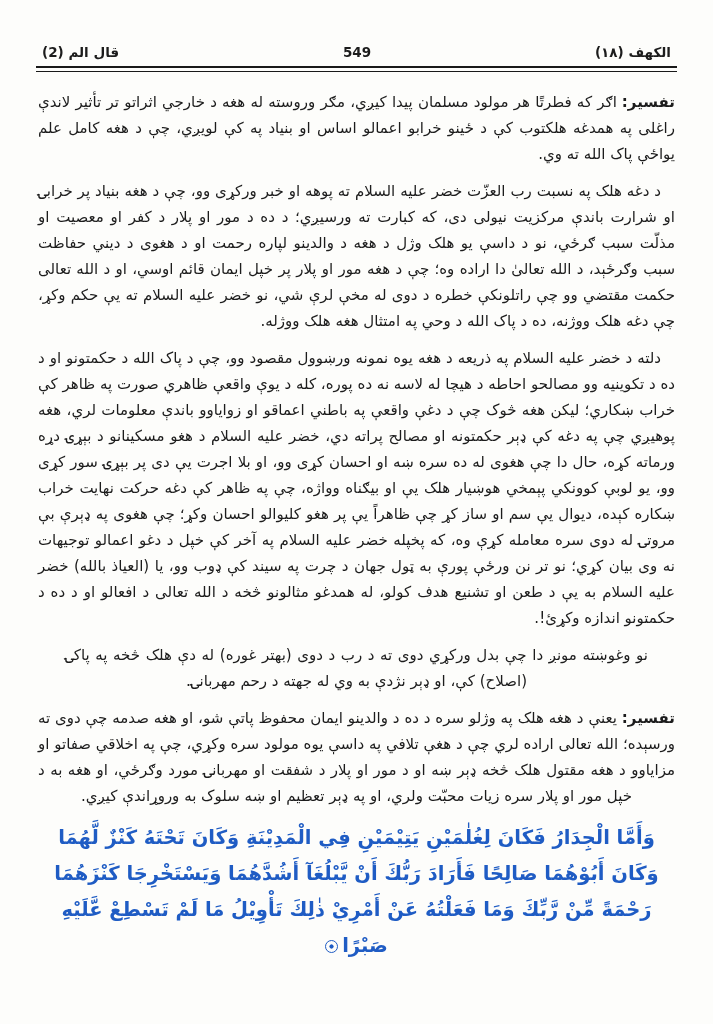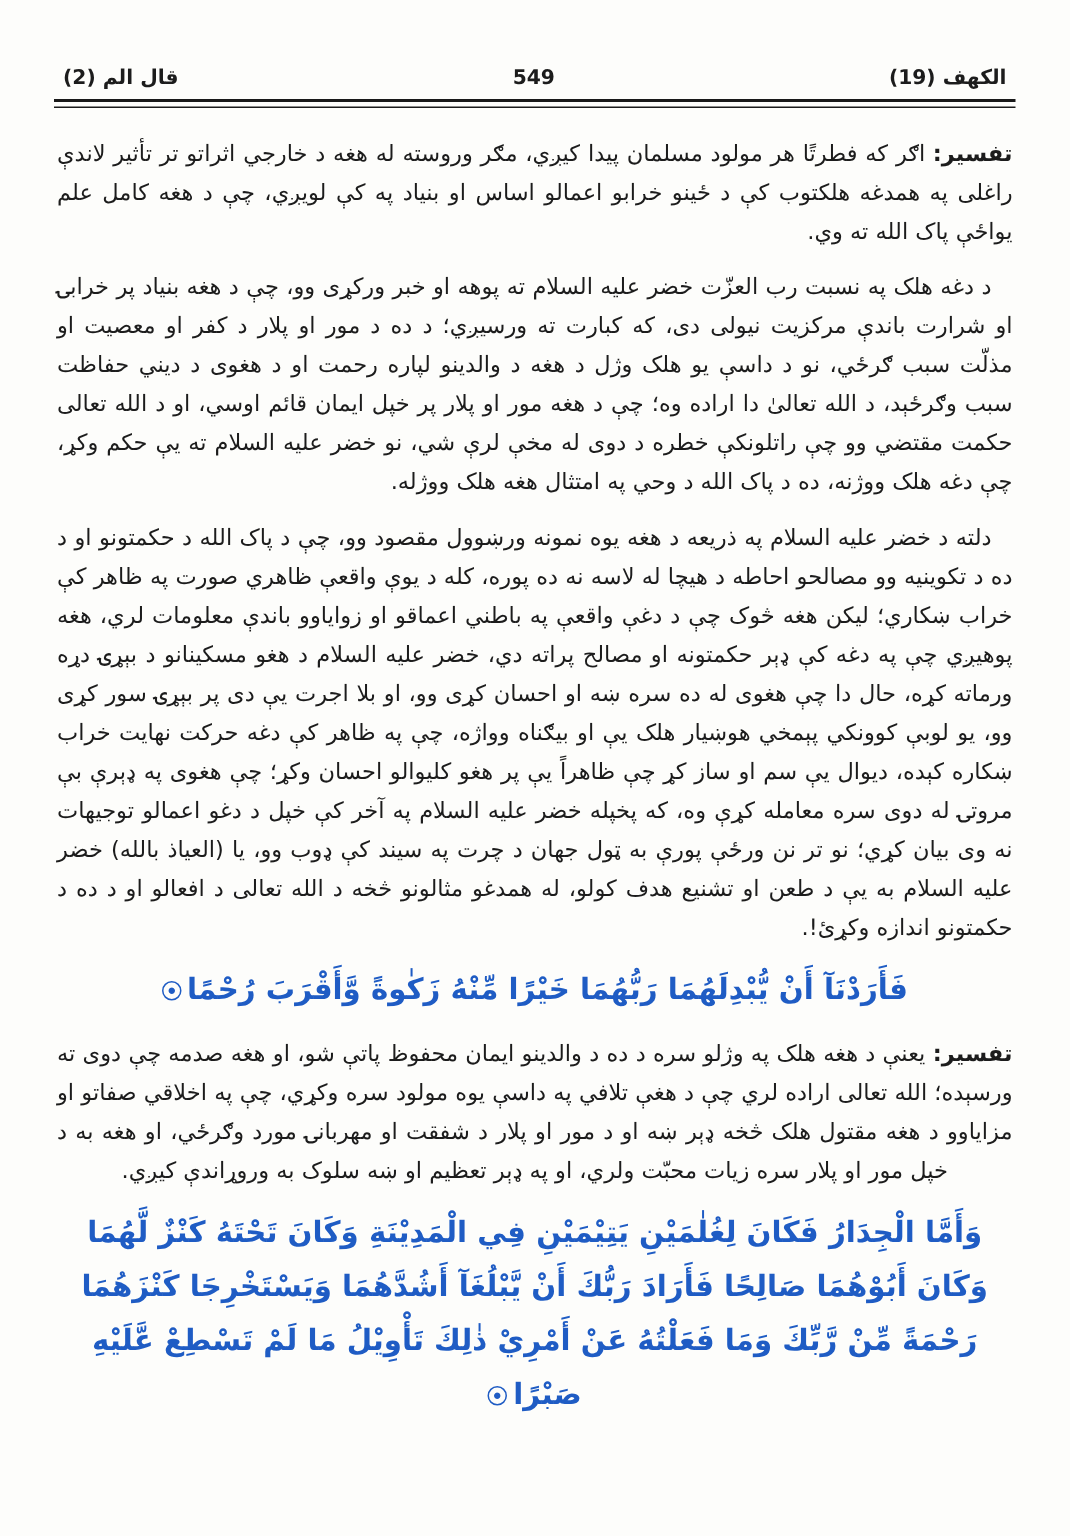--- a/index.html
+++ b/index.html
@@ -61,37 +61,37 @@
     text-indent:0;
   }
   .center-last { text-align-last:center; }
 </style>
 </head>
 <body>
 
 <div class="page">
 
   <div class="header">
-    <span class="h-item">الكهف (19)</span>
+    <span class="h-item">الكهف (١٨)</span>
     <span class="h-item">549</span>
     <span class="h-item">قال الم (2)</span>
   </div>
 
   <div class="rule"></div>
 
   <div class="content">
 
     <p><span class="tafsir-prefix">تفسير:</span><span>اګر که فطرتًا هر مولود مسلمان پيدا کيږي، مګر وروسته له هغه د خارجي اثراتو تر تأثير لاندې راغلی په همدغه هلکتوب کې د ځينو خرابو اعمالو اساس او بنياد په کې لويږي، چې د هغه کامل علم يواځې پاک الله ته وي.</span></p>
 
     <p class="para-indent"><span>د دغه هلک په نسبت رب العزّت خضر عليه السلام ته پوهه او خبر ورکړی وو، چې د هغه بنياد پر خرابۍ او شرارت باندې مرکزيت نيولی دی، که کبارت ته ورسيږي؛ د ده د مور او پلار د کفر او معصيت او مذلّت سبب ګرځي، نو د داسې يو هلک وژل د هغه د والدينو لپاره رحمت او د هغوی د ديني حفاظت سبب وګرځېد، د الله تعالیٰ دا اراده وه؛ چې د هغه مور او پلار پر خپل ايمان قائم اوسي، او د الله تعالی حکمت مقتضي وو چې راتلونکې خطره د دوی له مخې لرې شي، نو خضر عليه السلام ته يې حکم وکړ، چې دغه هلک ووژنه، ده د پاک الله د وحي په امتثال هغه هلک ووژله.</span></p>
 
     <p class="para-indent"><span>دلته د خضر عليه السلام په ذريعه د هغه يوه نمونه ورښوول مقصود وو، چې د پاک الله د حکمتونو او د ده د تکوينيه وو مصالحو احاطه د هيچا له لاسه نه ده پوره، کله د يوې واقعې ظاهري صورت په ظاهر کې خراب ښکاري؛ ليکن هغه څوک چې د دغې واقعې په باطني اعماقو او زواياوو باندې معلومات لري، هغه پوهيږي چې په دغه کې ډېر حکمتونه او مصالح پراته دي، خضر عليه السلام د هغو مسکينانو د بېړۍ دړه ورماته کړه، حال دا چې هغوی له ده سره ښه او احسان کړی وو، او بلا اجرت يې دی پر بېړۍ سور کړی وو، يو لوبې کوونکي پېمخي هوښيار هلک يې او بيګناه وواژه، چې په ظاهر کې دغه حرکت نهايت خراب ښکاره کېده، ديوال يې سم او ساز کړ چې ظاهراً يې پر هغو کليوالو احسان وکړ؛ چې هغوی په ډېرې بې مروتۍ له دوی سره معامله کړې وه، که پخپله خضر عليه السلام په آخر کې خپل د دغو اعمالو توجيهات نه وی بيان کړي؛ نو تر نن ورځې پورې به ټول جهان د چرت په سيند کې ډوب وو، يا (العياذ بالله) خضر عليه السلام به يې د طعن او تشنيع هدف کولو، له همدغو مثالونو څخه د الله تعالی د افعالو او د ده د حکمتونو اندازه وکړئ!.</span></p>
 
-    <p class="verse" style="color: rgb(31, 92, 196);"><span>فَأَرَدْنَآ أَنْ يُّبْدِلَهُمَا رَبُّهُمَا خَيْرًا مِّنْهُ زَكٰوةً وَّأَقْرَبَ رُحْمًا</span><span class="ayah-mark"></span></p>
 
+    <p class="translation center-last"><span>نو وغوښته مونږ دا چې بدل ورکړي دوی ته د رب د دوی (بهتر غوره) له دې هلک څخه په پاکۍ (اصلاح) کې، او ډېر نژدې به وي له جهته د رحم مهربانۍ.</span></p>
 
     <p class="center-last"><span class="tafsir-prefix">تفسير:</span><span>يعنې د هغه هلک په وژلو سره د ده د والدينو ايمان محفوظ پاتې شو، او هغه صدمه چې دوی ته ورسېده؛ الله تعالی اراده لري چې د هغې تلافي په داسې يوه مولود سره وکړي، چې په اخلاقي صفاتو او مزاياوو د هغه مقتول هلک څخه ډېر ښه او د مور او پلار د شفقت او مهربانۍ مورد وګرځي، او هغه به د خپل مور او پلار سره زيات محبّت ولري، او په ډېر تعظيم او ښه سلوک به وروړاندې کيږي.</span></p>
 
     <p class="verse" style="color: rgb(31, 92, 196);"><span>وَأَمَّا الْجِدَارُ فَكَانَ لِغُلٰمَيْنِ يَتِيْمَيْنِ فِي الْمَدِيْنَةِ وَكَانَ تَحْتَهُ كَنْزٌ لَّهُمَا وَكَانَ أَبُوْهُمَا صَالِحًا فَأَرَادَ رَبُّكَ أَنْ يَّبْلُغَآ أَشُدَّهُمَا وَيَسْتَخْرِجَا كَنْزَهُمَا رَحْمَةً مِّنْ رَّبِّكَ وَمَا فَعَلْتُهُ عَنْ أَمْرِيْ ذٰلِكَ تَأْوِيْلُ مَا لَمْ تَسْطِعْ عَّلَيْهِ صَبْرًا</span><span class="ayah-mark"></span></p>
 
     <p class="translation"></p>
 
   </div>
 </div>
 

